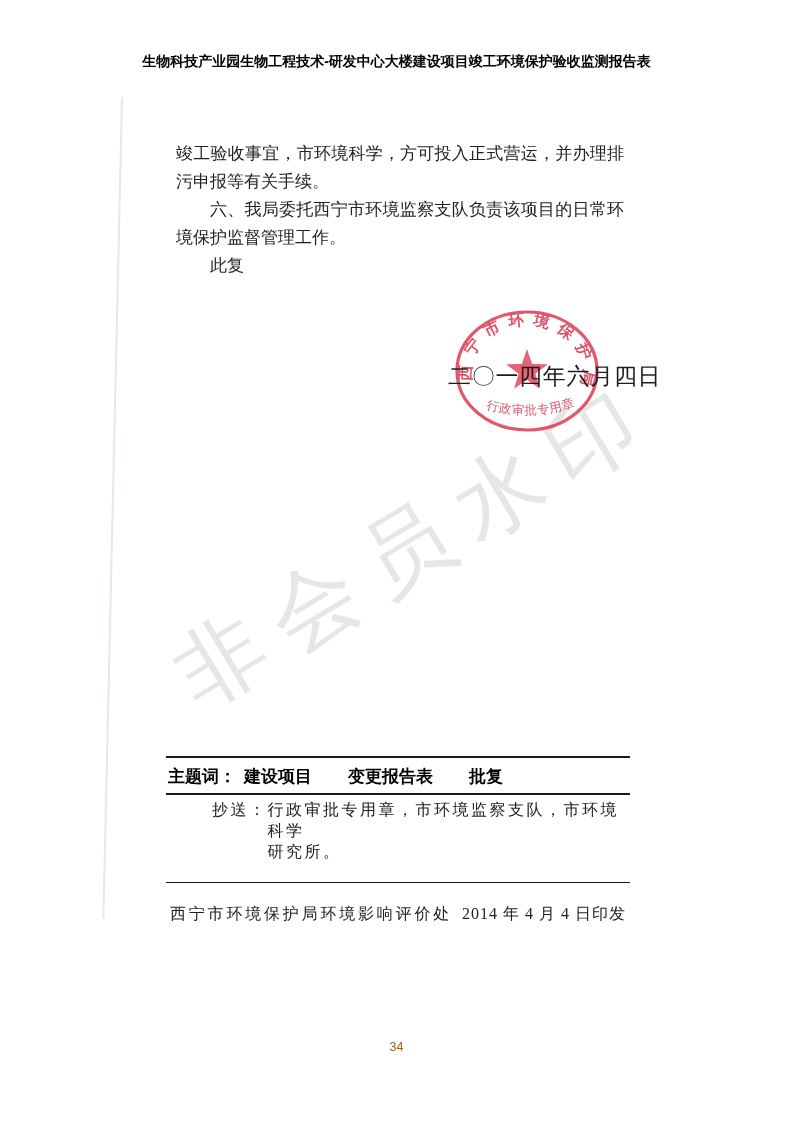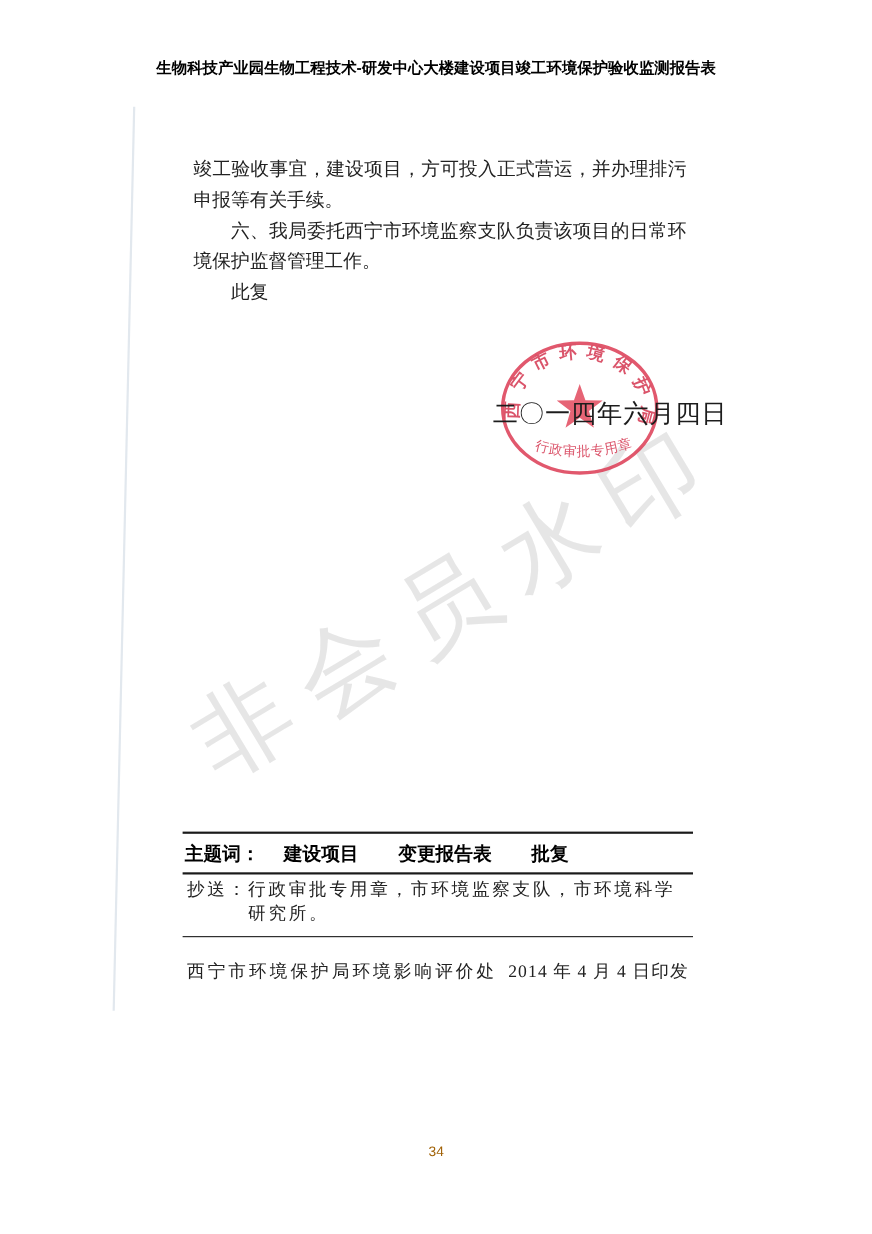--- a/index.html
+++ b/index.html
@@ -77,28 +77,29 @@
 
   .subject-row {
     padding: 7px 2px 5px 2px;
     font-family: "Liberation Sans", sans-serif;
     font-weight: bold;
     font-size: 17px;
     white-space: nowrap;
     color: #000;
   }
   .subject-row .term { margin-left: 36px; }
-  .subject-row .term.first { margin-left: 22px; }
+  .subject-row .term.first { margin-left: 8px; }
 
   .cc-row {
     display: flex;
-    padding: 4px 2px 10px 4px;
+    padding: 4px 2px 20px 4px;
     font-size: 16px; letter-spacing: 2.5px;
     line-height: 21px;
     color: #222;
+    margin-left: 42px;
   }
   .cc-row .cc-label { flex: 0 0 auto; }
   .cc-row .cc-body { flex: 1 1 auto; }
 
   .issuer-row {
     display: flex; justify-content: space-between; align-items: baseline;
     padding: 5px 4px 4px 4px;
     font-size: 16px;
     color: #222;
     white-space: nowrap;
@@ -118,21 +119,21 @@
 </head>
 <body>
 
 <div class="page">
 
   <div class="scan-edge"></div>
 
   <div class="doc-title">生物科技产业园生物工程技术-研发中心大楼建设项目竣工环境保护验收监测报告表</div>
 
   <div class="body-text">
-    <p class="para">竣工验收事宜，建设项目，方可投入正式营运，并办理排污申报等有关手续。</p>
+    <p class="para">竣工验收事宜，市环境科学，方可投入正式营运，并办理排污申报等有关手续。</p>
     <p class="para indent">六、我局委托西宁市环境监察支队负责该项目的日常环境保护监督管理工作。</p>
     <p class="para indent">此复</p>
   </div>
 
   <div class="watermark">非会员水印</div>
 
   <div class="stamp">
     <svg width="150" height="128" viewBox="0 0 150 128" xmlns="http://www.w3.org/2000/svg">
       <defs>
         <path id="seal-top-arc" d="M 22.4 78.7 A 56 46 0 1 1 127.6 78.7" fill="none"></path>

